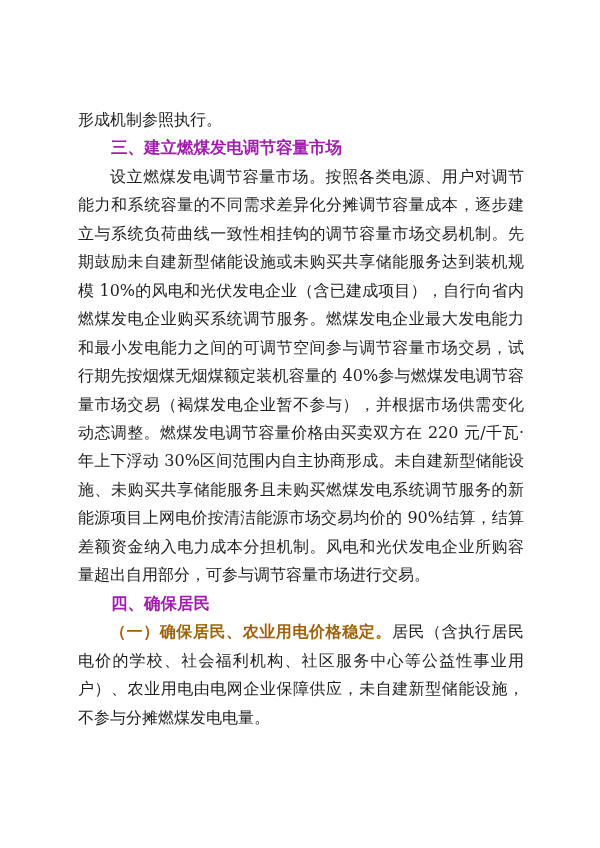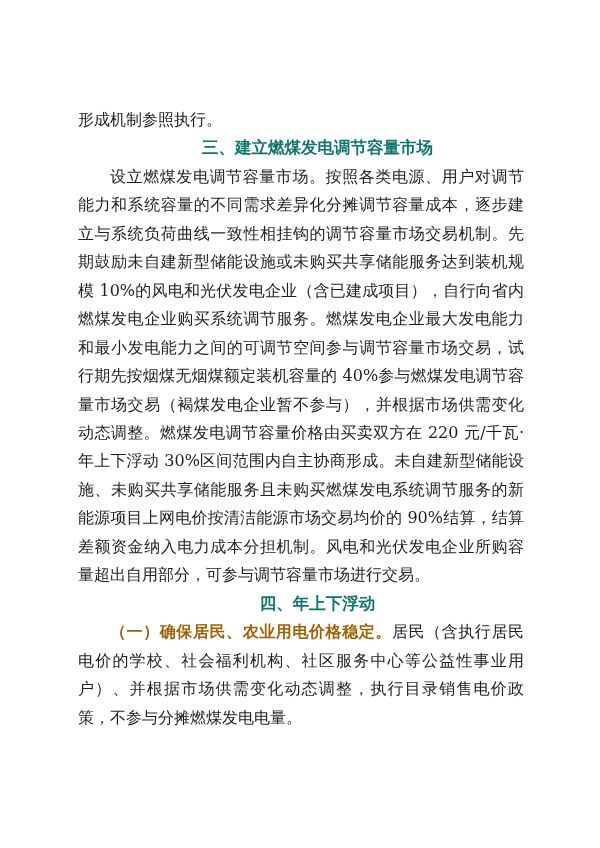--- a/index.html
+++ b/index.html
@@ -32,36 +32,36 @@
     padding: 0;
   }
   .para-indent {
     text-indent: 2em;
   }
   .section-heading {
     font-family: "DejaVu Sans", "Liberation Sans", sans-serif;
     font-weight: 700;
     font-size: 16.5px;
     text-indent: 2em;
-    text-align: center;
-    color: #0f766e;
+    text-align: left;
+    color: #a21caf;
   }
   .lead-bold {
     font-weight: 700;
     color: #a16207;
   }
 </style>
 </head>
 <body>
 
 <div class="page">
   <div class="text-block">
     <p class="para-cont">形成机制参照执行。</p>
 
     <h3 class="section-heading">三、建立燃煤发电调节容量市场</h3>
 
     <p class="para-indent">设立燃煤发电调节容量市场。按照各类电源、用户对调节能力和系统容量的不同需求差异化分摊调节容量成本，逐步建立与系统负荷曲线一致性相挂钩的调节容量市场交易机制。先期鼓励未自建新型储能设施或未购买共享储能服务达到装机规模 10%的风电和光伏发电企业（含已建成项目），自行向省内燃煤发电企业购买系统调节服务。燃煤发电企业最大发电能力和最小发电能力之间的可调节空间参与调节容量市场交易，试行期先按烟煤无烟煤额定装机容量的 40%参与燃煤发电调节容量市场交易（褐煤发电企业暂不参与），并根据市场供需变化动态调整。燃煤发电调节容量价格由买卖双方在 220 元/千瓦·年上下浮动 30%区间范围内自主协商形成。未自建新型储能设施、未购买共享储能服务且未购买燃煤发电系统调节服务的新能源项目上网电价按清洁能源市场交易均价的 90%结算，结算差额资金纳入电力成本分担机制。风电和光伏发电企业所购容量超出自用部分，可参与调节容量市场进行交易。</p>
 
-    <h3 class="section-heading">四、年上下浮动</h3>
+    <h3 class="section-heading">四、确保居民</h3>
 
-    <p class="para-indent"><span class="lead-bold">（一）确保居民、农业用电价格稳定。</span><span>居民（含执行居民电价的学校、社会福利机构、社区服务中心等公益性事业用户）、并根据市场供需变化动态调整，执行目录销售电价政策，不参与分摊燃煤发电电量。</span></p>
+    <p class="para-indent"><span class="lead-bold">（一）确保居民、农业用电价格稳定。</span><span>居民（含执行居民电价的学校、社会福利机构、社区服务中心等公益性事业用户）、农业用电由电网企业保障供应，未自建新型储能设施，不参与分摊燃煤发电电量。</span></p>
   </div>
 </div>
 
 </body></html>

